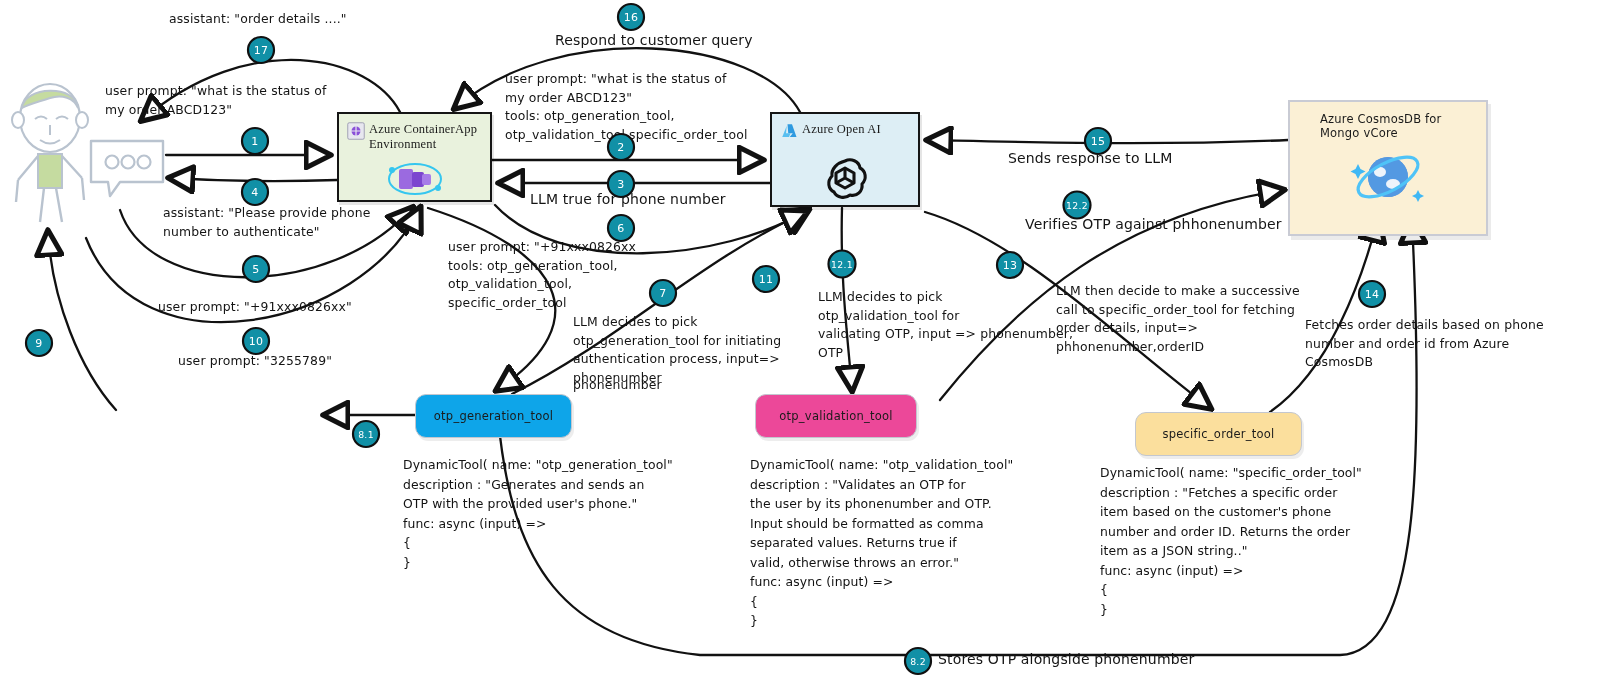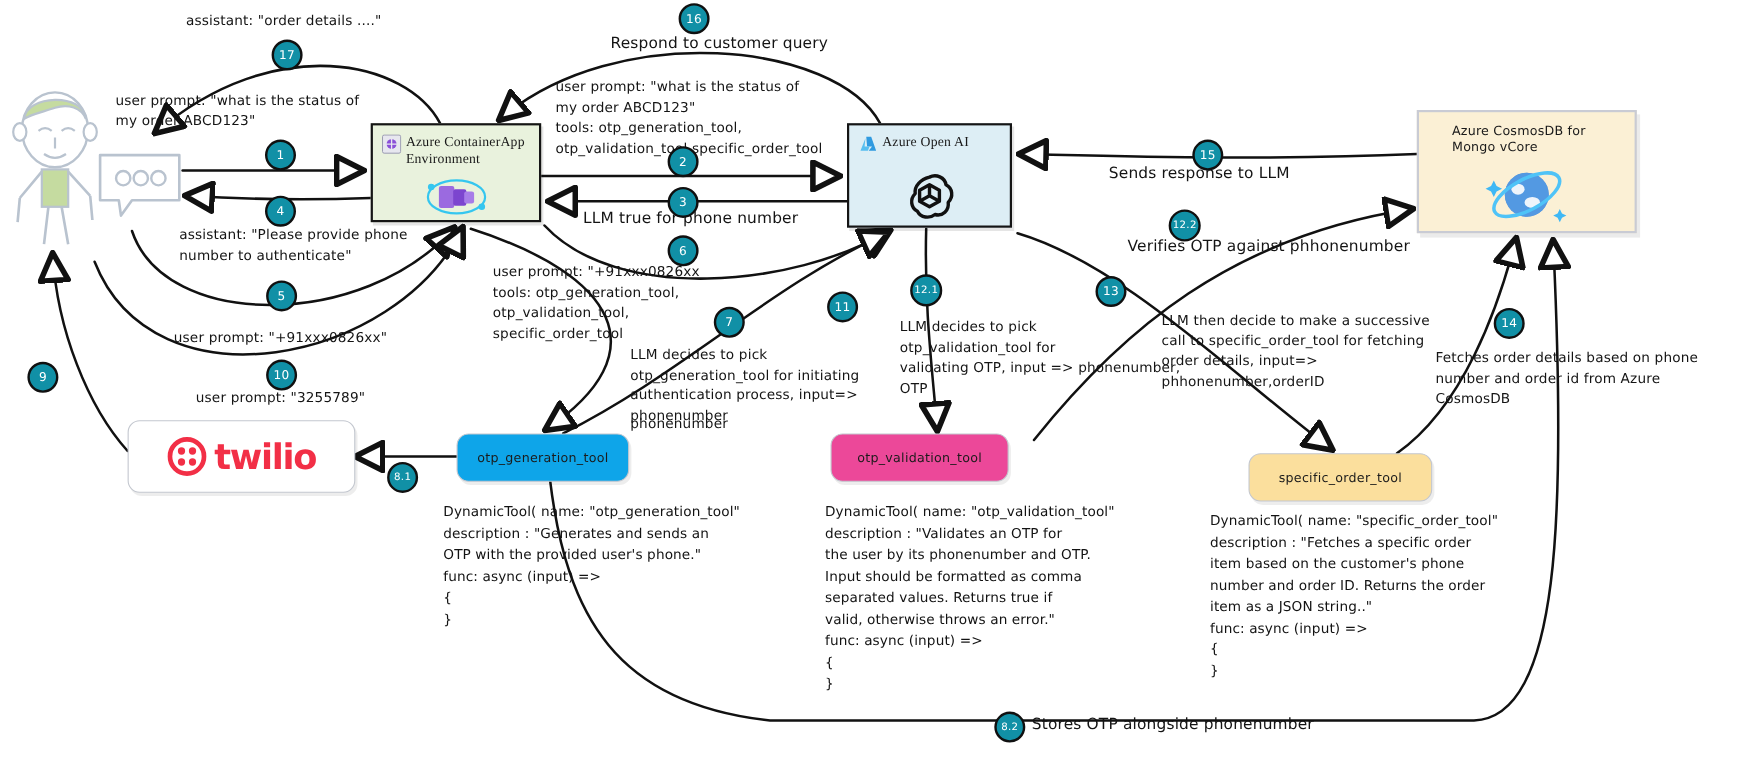--- a/index.html
+++ b/index.html
@@ -24,21 +24,21 @@
   .node-title{
     position:absolute;left:30px;top:8px;right:6px;
     font-size:12.5px;line-height:15px;letter-spacing:.2px;
     color:#1a1a1a;
   }
   .node-logo{position:absolute;left:8px;top:8px;width:18px;height:18px;}
   .node-art{position:absolute;left:50%;transform:translateX(-50%);}
 
   #container-app{left:337px;top:112px;width:155px;height:90px;background:#e9f2dd;}
   #open-ai{left:770px;top:112px;width:150px;height:95px;background:#ddeef5;}
-  #cosmos-db{left:1288px;top:100px;width:200px;height:112px;background:#fbf0d5;border:2px solid #c9cbd4;box-shadow:3px 4px 0 rgba(0,0,0,.08);}
+  #cosmos-db{left:1288px;top:100px;width:200px;height:136px;background:#fbf0d5;border:2px solid #c9cbd4;box-shadow:3px 4px 0 rgba(0,0,0,.08);}
   #cosmos-db .node-title{left:30px;top:10px;font-size:11.5px;line-height:14px;}
 
   
   .tool-box{
     position:absolute;z-index:3;border-radius:11px;
     border:1.5px solid #c3c7cf;
     display:flex;align-items:center;justify-content:center;
     font-size:11.5px;letter-spacing:.25px;color:#1b1b1b;
     box-shadow:2px 3px 0 rgba(0,0,0,.07);
   }
@@ -188,30 +188,20 @@
       <circle cx="43" cy="29" r="20" fill="#3e7fd0"></circle>
       <path d="M43,9 a20,20 0 0 1 0,40 a20,20 0 0 1 0,-40 Z" fill="#5ba2e8" opacity=".75"></path>
       <ellipse cx="35" cy="24" rx="6" ry="5" fill="#eef4fb"></ellipse>
       <ellipse cx="48" cy="36" rx="7" ry="5" fill="#eef4fb"></ellipse>
       <ellipse cx="43" cy="29" rx="33" ry="14" fill="none" stroke="#4fc3f7" stroke-width="3.2" transform="rotate(-28 43 29)"></ellipse>
       <path d="M13,16 l2.5,5 5,2.5 -5,2.5 -2.5,5 -2.5,-5 -5,-2.5 5,-2.5 Z" fill="#3fb8f5"></path>
       <path d="M73,42 l2,4 4,2 -4,2 -2,4 -2,-4 -4,-2 4,-2 Z" fill="#3fb8f5"></path>
     </svg>
   </div>
 
-  <div class="tool-box" id="twilio-node">
-    <svg style="width:36px;height:36px;" viewBox="0 0 36 36">
-      <circle cx="18" cy="18" r="15.5" fill="none" stroke="#f22f46" stroke-width="4.3"></circle>
-      <circle cx="13" cy="13" r="3.3" fill="#f22f46"></circle>
-        <circle cx="23" cy="13" r="3.3" fill="#f22f46"></circle>
-      <circle cx="13" cy="23" r="3.3" fill="#f22f46"></circle>
-        <circle cx="23" cy="23" r="3.3" fill="#f22f46"></circle>
-    </svg>
-    <span style="font-size:32px;font-weight:bold;color:#f22f46;letter-spacing:-1.2px;margin-left:7px;">twilio</span>
-  </div>
 
   <div class="tool-box" id="otp-gen-node">
     <span>otp_generation_tool</span>
   </div>
   <div class="tool-box" id="otp-val-node">
     <span>otp_validation_tool</span>
   </div>
   <div class="tool-box" id="spec-order-node">
     <span>specific_order_tool</span>
   </div>

